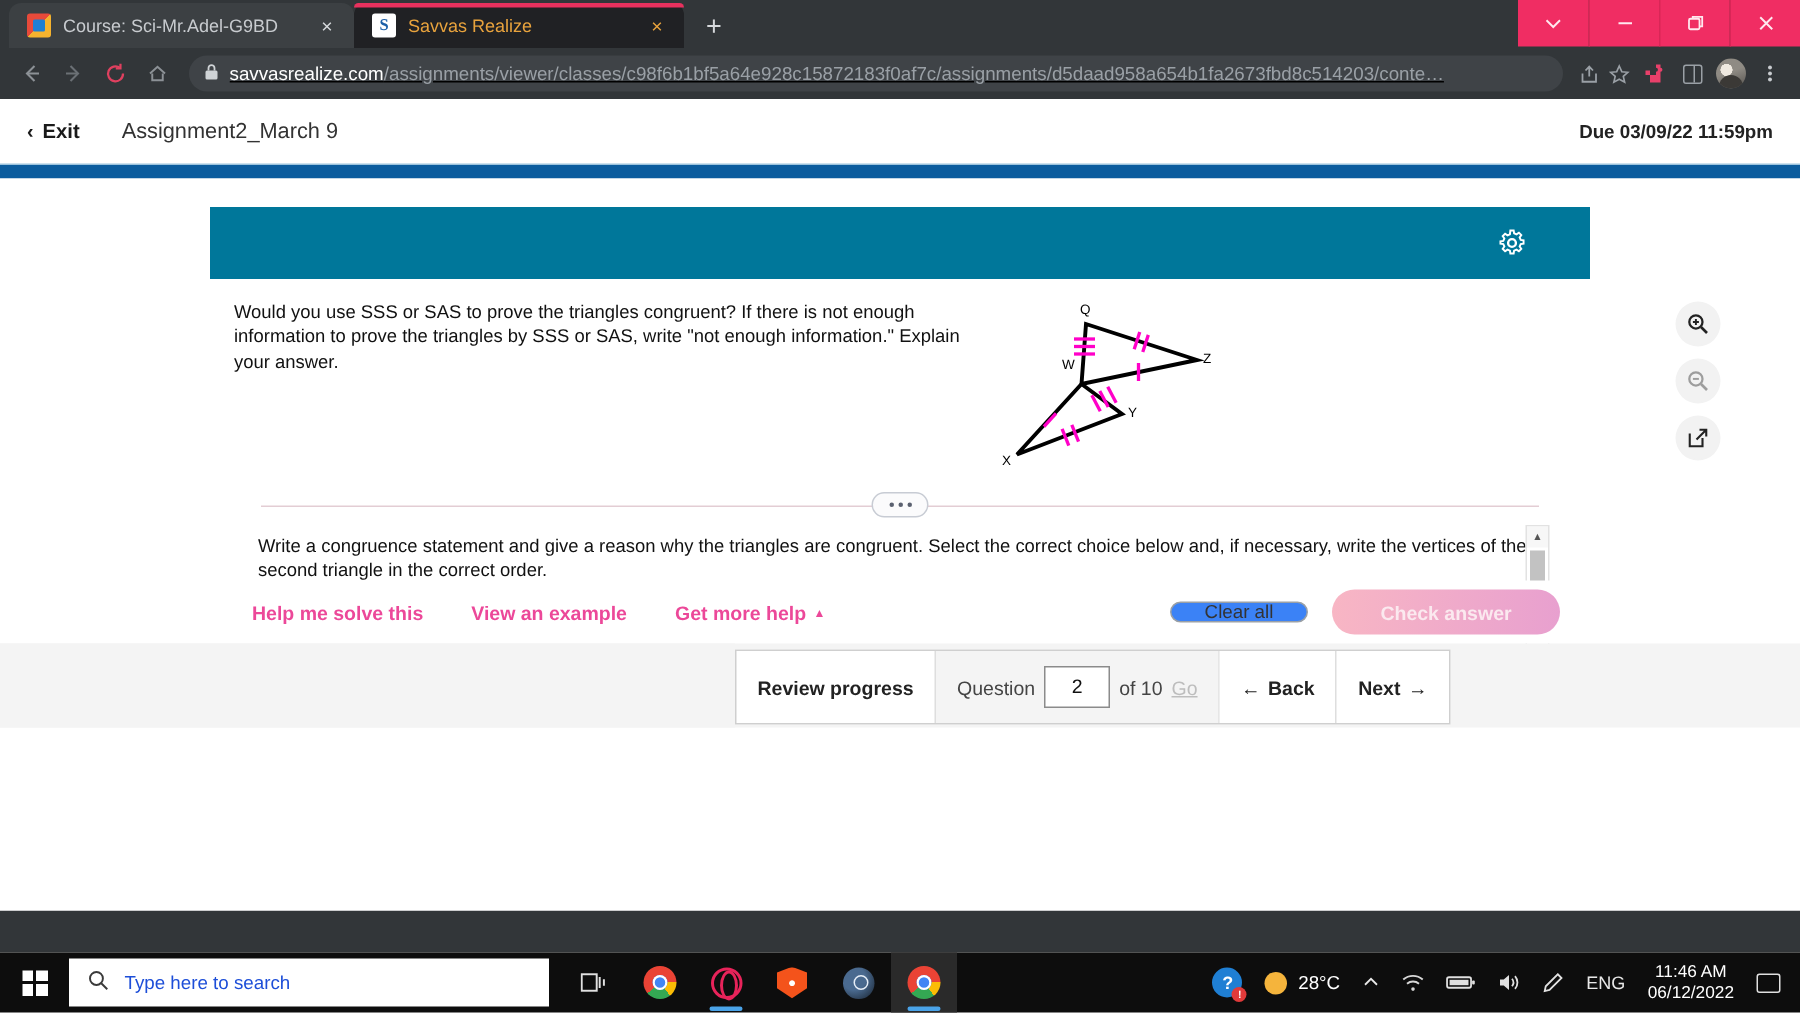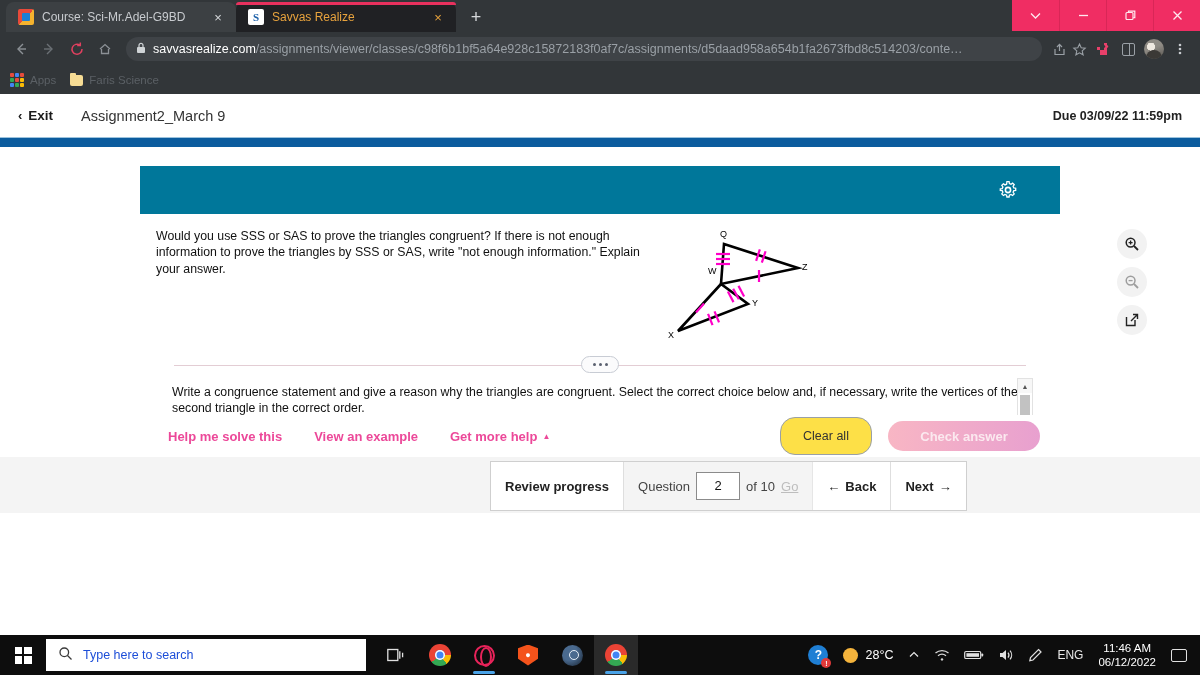--- a/index.html
+++ b/index.html
@@ -36,21 +36,21 @@
   .wincontrols { position: absolute; top: 0; right: 0; display: flex; height: 31px; }
   .wc { width: 47px; height: 31px; background:#f02d63; display:flex; align-items:center; justify-content:center;
         color:#ffe8ef; font-size:13px; border-left:1px solid #d92657; }
   .wc:first-child { border-left: none; }
   .wc svg { display:block; }
 
   .navbar { height: 34px; background:#323639; display:flex; align-items:center; gap: 2px; padding: 0 8px; }
   .navbtn { width: 26px; height: 26px; display:flex; align-items:center; justify-content:center; color:#8c9196; }
   .navbtn.reload { color:#e0405f; }
   .omnibox { flex: 1; height: 24px; background:#3f4347; border-radius: 13px; display:flex; align-items:center;
-             padding: 0 10px; gap: 7px; margin: 0 6px; min-width: 0; }
+             padding: 0 10px; gap: 7px; margin: 0 6px; min-width: 0; text-decoration: underline; }
   .lock { color:#cfd3d6; font-size: 10px; }
   .url { font-size: 12.5px; color:#9aa0a6; white-space: nowrap; overflow: hidden; min-width: 0; }
   .url b { color:#ffffff; font-weight: normal; }
   .omni-icon { color:#9aa0a6; width:18px; display:flex; align-items:center; justify-content:center; }
   .ext-icon { width:24px; height:24px; display:flex; align-items:center; justify-content:center; }
   .puzzle { color:#e8406a; }
   .sidepanel { width:13px; height:13px; border:1.6px solid #9aa0a6; border-radius:2px; position:relative; }
   .sidepanel::after { content:""; position:absolute; right:0; top:0; bottom:0; width:4px; border-left:1.6px solid #9aa0a6; }
   .avatar { width:20px; height:20px; border-radius:50%; background:#b9b2a8;
             background-image: radial-gradient(circle at 35% 38%, #efe9e0 0 22%, transparent 23%),
@@ -112,21 +112,21 @@
   .blank { display:inline-block; width:20px; height:15px; background:#d9dcdf; border:1px solid #c6c9cc; vertical-align:middle; }
 
   .inner-scroll { position:absolute; right:11px; top:-2px; width:16px; height:100px; background:#fff; border:1px solid #e2e2e2; }
   .isb-btn { height:14px; display:flex; align-items:center; justify-content:center; font-size:7px; color:#555; background:#f7f7f7; }
   .isb-thumb { position:absolute; left:2px; right:2px; top:16px; height:58px; background:#c2c2c2; }
 
   .actions { position:absolute; left:140px; top:268px; width:920px; height:42px;
              display:flex; align-items:center; padding: 0 20px 0 28px; background:#fff; }
   .act-link { font-size:13px; font-weight:bold; color:#ec4899; margin-right:32px; display:flex; align-items:center; gap:5px; }
   .caret-up { font-size:8px; }
-  .clear-all { margin-left:auto; width:92px; height:38px; border:1px solid #9aa0a6; border-radius:15px; background:#fde047;
+  .clear-all { margin-left:auto; width:92px; height:14px; border:1px solid #9aa0a6; border-radius:15px; background:#3b82f6;
                display:flex; align-items:center; justify-content:center; font-size:12.5px; color:#333; }
   .check-answer { margin-left:16px; width:152px; height:30px; border-radius:15px;
                   background: linear-gradient(90deg,#f8b6c4 0%, #e8a0cf 100%);
                   display:flex; align-items:center; justify-content:center; font-size:13px; color:#fbe9ef; font-weight:bold; }
 
   .page-bottom { position:absolute; left:0; right:0; top:310px; height:56px; background:#f4f4f4; }
   .navstrip { position:absolute; left:490px; top:314px; height:50px; display:flex; align-items:stretch;
               border:1px solid #cfcfcf; background:#fff; }
   .ns-cell { display:flex; align-items:center; justify-content:center; padding: 0 14px; font-size:13px; color:#222; font-weight:bold;
              border-right:1px solid #dedede; }
@@ -272,40 +272,20 @@
       </div>
     <div class="ext-icon kebab">
       <svg width="14" height="14" viewBox="0 0 14 14">
           <circle cx="7" cy="3" r="1.3" fill="#c8cbcf"></circle>
           <circle cx="7" cy="7" r="1.3" fill="#c8cbcf"></circle>
           <circle cx="7" cy="11" r="1.3" fill="#c8cbcf"></circle>
         </svg>
     </div>
   </div>
 
-  <div class="bookmarks">
-    <div class="bm">
-      <span class="apps-grid">
-        <i style="background:#e74c3c"></i>
-          <i style="background:#4285f4"></i>
-          <i style="background:#e74c3c"></i>
-        <i style="background:#34a853"></i>
-          <i style="background:#e74c3c"></i>
-          <i style="background:#fbbc05"></i>
-        <i style="background:#4285f4"></i>
-          <i style="background:#34a853"></i>
-          <i style="background:#fbbc05"></i>
-      </span>
-      <span>Apps</span>
-    </div>
-    <div class="bm">
-      <span class="folder-ico"></span>
-      <span>Faris Science</span>
-    </div>
-  </div>
 
   <div class="page">
 
     <div class="assign-header">
       <div class="exit-btn">
         <span class="exit-chev">‹</span>
         <span>Exit</span>
       </div>
       <div class="assign-title">Assignment2_March 9</div>
       <div class="due">Due 03/09/22 11:59pm</div>

